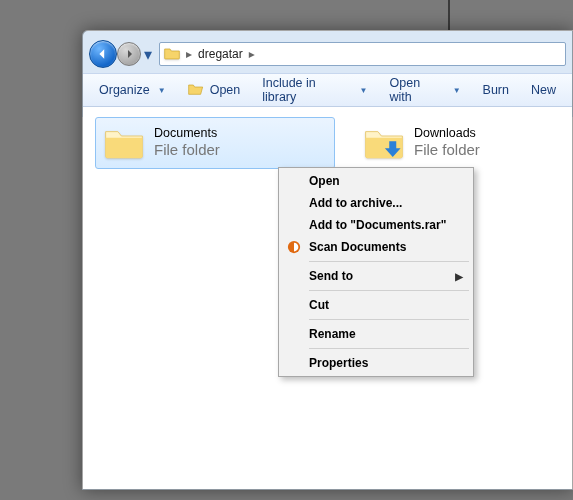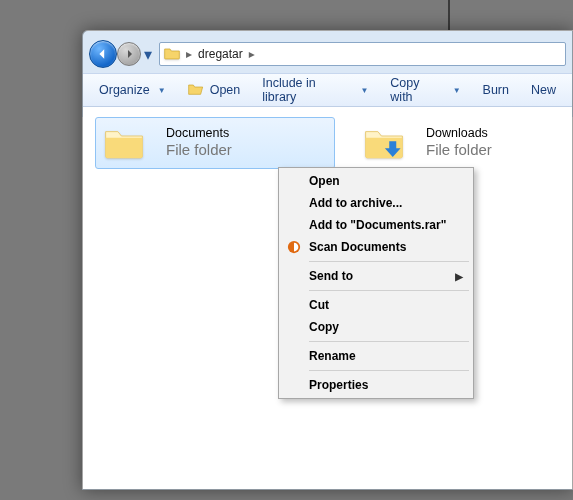--- a/index.html
+++ b/index.html
@@ -37,21 +37,21 @@
     height: 32px; display:flex; align-items:center; gap:10px; padding:16px 10px;
     background: linear-gradient(#f7fbff, #e4eefc);
     border-top:1px solid #c7d7ee; border-bottom:1px solid #bfcfe6;
     font-size:12.5px; color:#1a3e78;
   }
   .tb-item { display:flex; align-items:center; gap:6px; cursor:default; padding:2px 6px; border-radius:3px; }
   .tb-drop { color:#3a6fb0; font-size:8px; margin-left:2px;}
   
   .content { flex:1; background:#fff; padding:10px 12px; display:flex; gap:20px; align-items:flex-start; }
   .tile {
-    width: 240px; height:52px; display:flex; align-items:center; gap:20px; padding:4px 6px;
+    width: 240px; height:52px; display:flex; align-items:center; gap:8px; padding:4px 6px;
     border:1px solid transparent; border-radius:3px;
   }
   .tile.selected {
     background: linear-gradient(#eaf4ff,#d6ebff);
     border-color:#8fc3f5;
   }
   .tile .ficon { width:44px; height:40px; display:flex; align-items:center; justify-content:center; }
   .tile .meta { line-height:1.25; }
   .tile .name { font-size:12.5px; color:#000; }
   .tile .sub { font-size:15px; color:#777; }
@@ -116,21 +116,21 @@
             <path fill="#f6d46a" stroke="#caa327" d="M1 4h7l2 3h12l-3 11H1z"></path>
           </svg>
       </span>
       <span>Open</span>
     </div>
     <div class="tb-item">
       <span>Include in library</span>
       <span class="tb-drop">▼</span>
     </div>
     <div class="tb-item">
-      <span>Copy with</span>
+      <span>Open with</span>
       <span class="tb-drop">▼</span>
     </div>
     <div class="tb-item">
       <span>Burn</span>
     </div>
     <div class="tb-item">
       <span>New</span>
     </div>
   </div>
 
@@ -185,23 +185,20 @@
   </div>
   <div class="ctx-sep"></div>
   <div class="ctx-row">
     <span>Send to</span>
     <span class="arrow">▶</span>
   </div>
   <div class="ctx-sep"></div>
   <div class="ctx-row">
       <span>Cut</span>
     </div>
-  <div class="ctx-row">
-      <span>Copy</span>
-    </div>
   <div class="ctx-sep"></div>
   <div class="ctx-row">
       <span>Rename</span>
     </div>
   <div class="ctx-sep"></div>
   <div class="ctx-row">
       <span>Properties</span>
     </div>
 </div>
 

